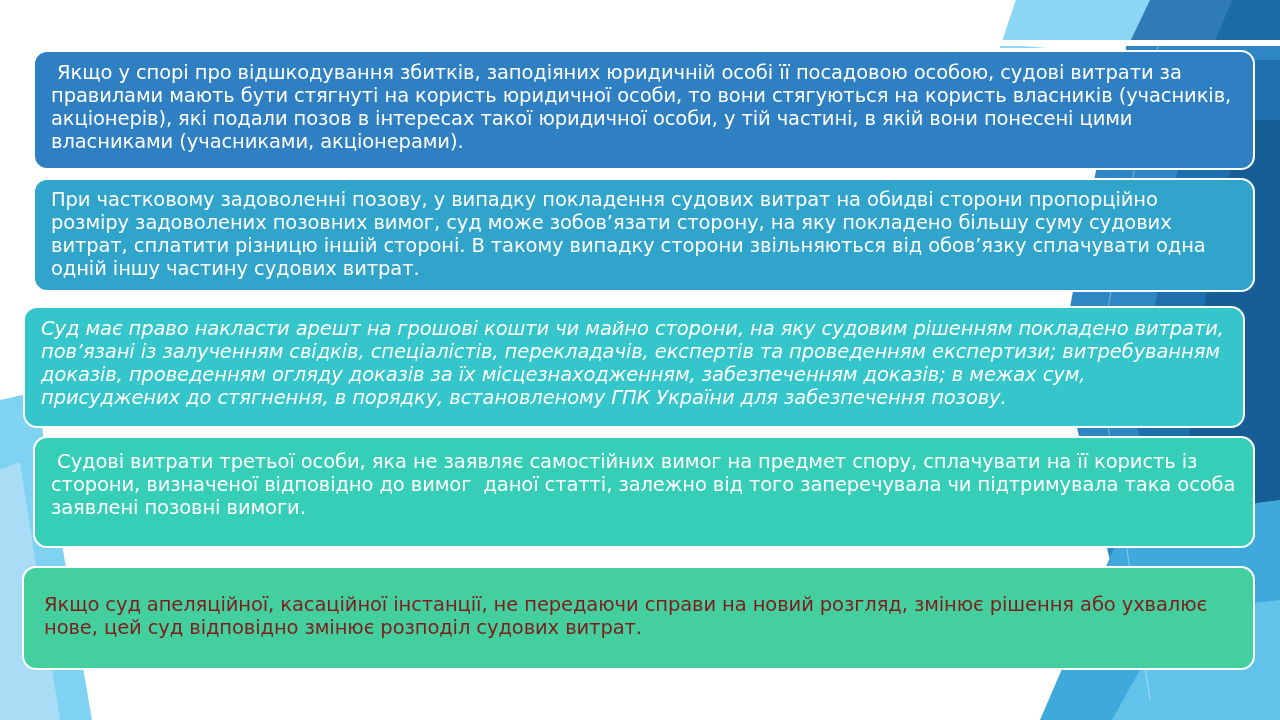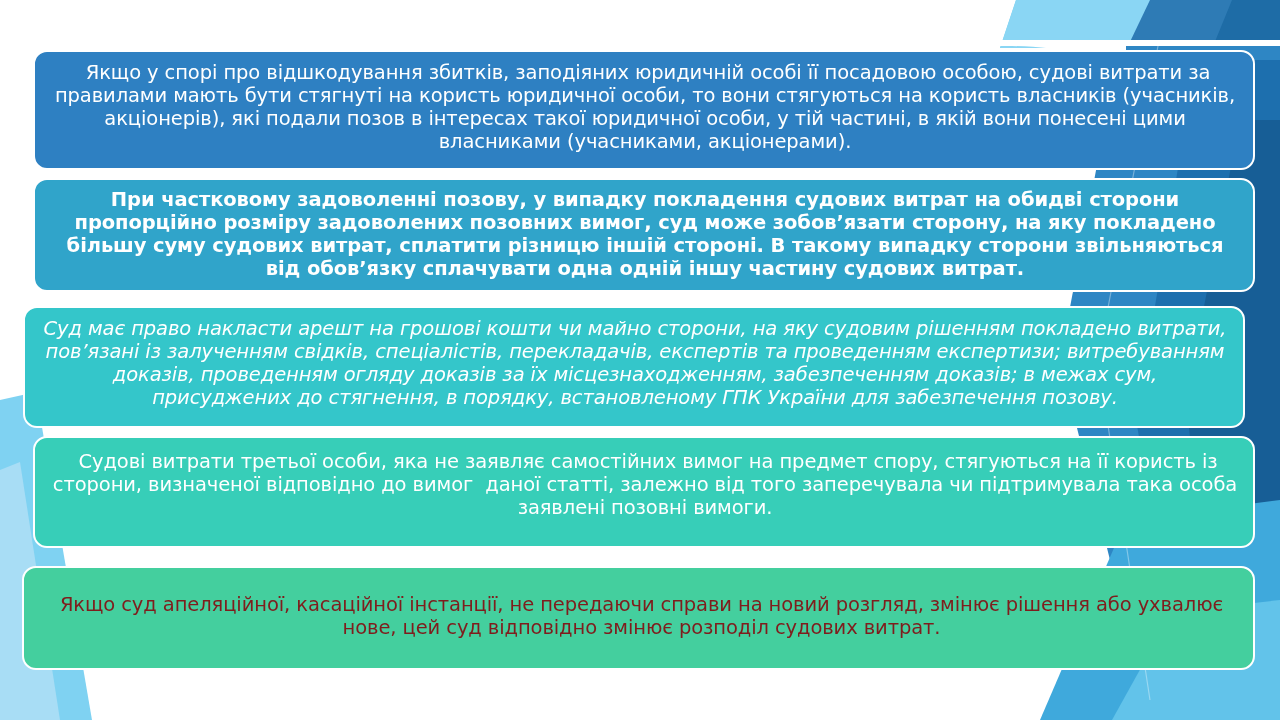--- a/index.html
+++ b/index.html
@@ -7,21 +7,20 @@
     padding: 0;
     background: #ffffff;
   }
   #slide {
     position: relative;
     width: 1280px;
     height: 720px;
     overflow: hidden;
     background: #ffffff;
     font-family: "DejaVu Sans", "Liberation Sans", sans-serif;
-    text-align: center;
   }
 
   
   .bg-layer {
     position: absolute;
     top: 0;
     left: 0;
     width: 1280px;
     height: 720px;
     pointer-events: none;
@@ -60,21 +59,20 @@
     padding-top: 10px;
   }
   
   .tbox-2 {
     left: 33px;
     top: 178px;
     width: 1222px;
     height: 114px;
     background: #30A4CA;
     padding-top: 9px;
-    font-weight: bold;
   }
   
   .tbox-3 {
     left: 23px;
     top: 306px;
     width: 1222px;
     height: 122px;
     background: #34C6CA;
     padding-top: 10px;
     font-style: italic;
@@ -132,18 +130,18 @@
   </svg>
 
   <div class="box-stack">
 
     <div class="tbox tbox-1" style="background: rgb(46, 128, 194); color: rgb(255, 255, 255);"> Якщо у спорі про відшкодування збитків, заподіяних юридичній особі її посадовою особою, судові витрати за правилами мають бути стягнуті на користь юридичної особи, то вони стягуються на користь власників (учасників, акціонерів), які подали позов в інтересах такої юридичної особи, у тій частині, в якій вони понесені цими власниками (учасниками, акціонерами).</div>
 
     <div class="tbox tbox-2" style="background: rgb(48, 164, 202); color: rgb(255, 255, 255);">При частковому задоволенні позову, у випадку покладення судових витрат на обидві сторони пропорційно розміру задоволених позовних вимог, суд може зобов’язати сторону, на яку покладено більшу суму судових витрат, сплатити різницю іншій стороні. В такому випадку сторони звільняються від обов’язку сплачувати одна одній іншу частину судових витрат.</div>
 
     <div class="tbox tbox-3" style="background: rgb(52, 198, 202); color: rgb(255, 255, 255);">Суд має право накласти арешт на грошові кошти чи майно сторони, на яку судовим рішенням покладено витрати, пов’язані із залученням свідків, спеціалістів, перекладачів, експертів та проведенням експертизи; витребуванням доказів, проведенням огляду доказів за їх місцезнаходженням, забезпеченням доказів; в межах сум, присуджених до стягнення, в порядку, встановленому ГПК України для забезпечення позову.</div>
 
-    <div class="tbox tbox-4" style="background: rgb(55, 206, 184); color: rgb(255, 255, 255);"> Судові витрати третьої особи, яка не заявляє самостійних вимог на предмет спору, стягуються на її користь із сторони, визначеної відповідно до вимог  даної статті, залежно від того заперечувала чи підтримувала така особа заявлені позовні вимоги.</div>
+    <div class="tbox tbox-4" style="background: rgb(55, 206, 184); color: rgb(255, 255, 255);"> Судові витрати третьої особи, яка не заявляє самостійних вимог на предмет спору, сплачувати на її користь із сторони, визначеної відповідно до вимог  даної статті, залежно від того заперечувала чи підтримувала така особа заявлені позовні вимоги.</div>
 
     <div class="tbox tbox-5" style="background: rgb(68, 207, 158); color: #7f1d1d;">Якщо суд апеляційної, касаційної інстанції, не передаючи справи на новий розгляд, змінює рішення або ухвалює нове, цей суд відповідно змінює розподіл судових витрат.</div>
 
   </div>
 </div>
 
 </body></html>

